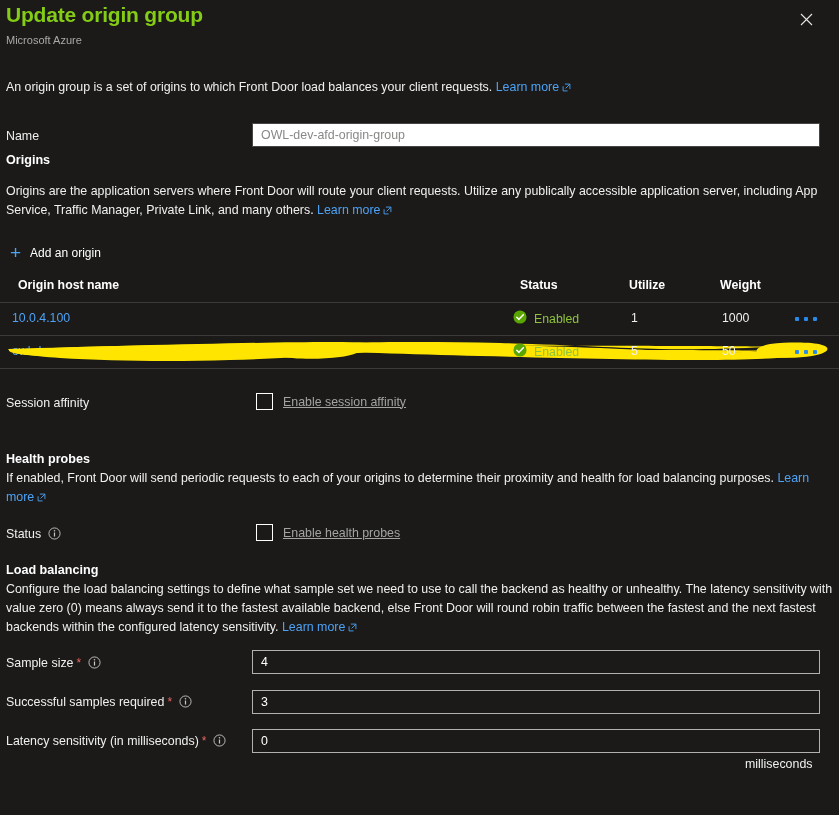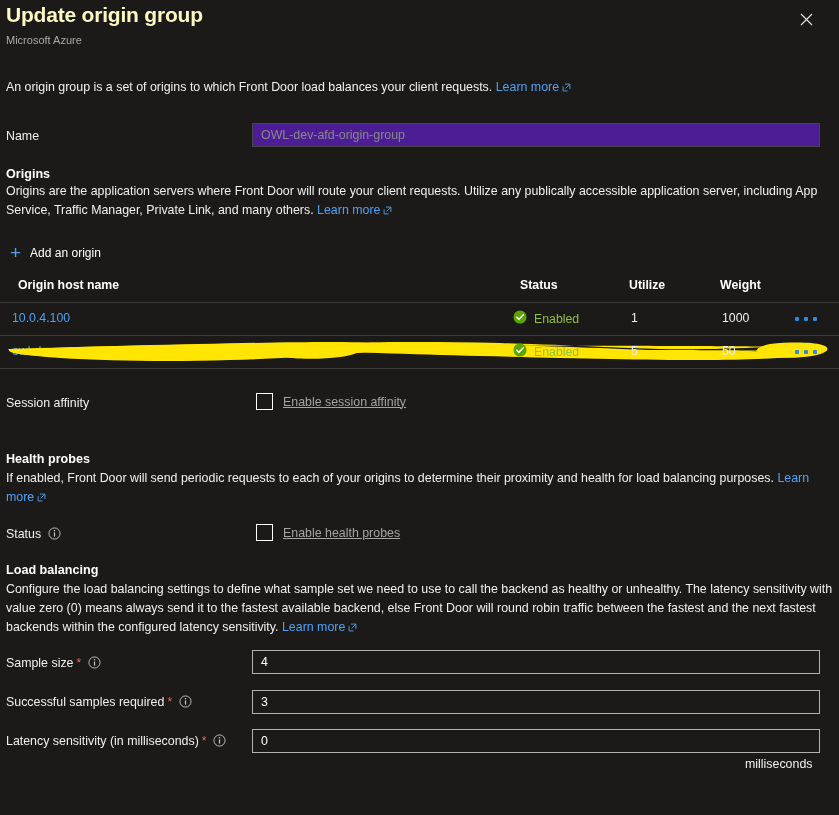--- a/index.html
+++ b/index.html
@@ -28,21 +28,21 @@
     left: 0; top: 0;
     width: 839px;
     height: 56px;
   }
   .title {
     position: absolute;
     left: 6px; top: 3px;
     font-size: 21px;
     font-weight: bold;
     letter-spacing: -0.2px;
-    color: #fef9c3;
+    color: #84cc16;
   }
   .subtitle {
     position: absolute;
     left: 6px; top: 34px;
     font-size: 11px;
     color: #a9a9a7;
   }
   .close-btn {
     position: absolute;
     right: 22px; top: 8px;
@@ -106,21 +106,21 @@
     box-sizing: border-box;
     background: #1b1a19;
     border: 1px solid #b3b0ad;
     color: #ffffff;
     font-family: "Liberation Sans", sans-serif;
     font-size: 12.4px;
     padding: 0 8px;
     outline: none;
   }
   .txt-input.disabled {
-    background: #4c1d95;
+    background: #ffffff;
     border: 1px solid #484644;
     color: #8a8886;
   }
   .unit-label {
     position: absolute;
     font-size: 12.4px;
     color: #f0f0f0;
   }
 
   
@@ -255,21 +255,21 @@
     <a class="link">Learn more</a><span class="ext-ico"><svg width="9" height="9" viewBox="0 0 10 10">
           <path d="M3.2 1.2h5.6v5.6" stroke="#4da2f5" stroke-width="1" fill="none"></path>
           <path d="M8.6 1.4 L4.0 6.0" stroke="#4da2f5" stroke-width="1" fill="none"></path>
           <path d="M6.2 8.8H1.2V3.6" stroke="#4da2f5" stroke-width="1" fill="none"></path>
         </svg></span>
   </div>
 
   <div class="field-label" style="left:6px; top:129px;">Name</div>
   <input class="txt-input disabled" style="left: 252px; top: 123px; width: 568px;" disabled="" value="OWL-dev-afd-origin-group">
 
-  <div class="sec-head" style="left:6px; top:167px;">Origins</div>
+  <div class="sec-head" style="left:6px; top:153px;">Origins</div>
   <div class="desc" style="left:6px; top:182px; width:826px;">
     <span>Origins are the application servers where Front Door will route your client requests. Utilize any publically accessible application server,</span>
     <span>including App Service, Traffic Manager, Private Link, and many others.</span>
     <a class="link">Learn more</a><span class="ext-ico"><svg width="9" height="9" viewBox="0 0 10 10">
           <path d="M3.2 1.2h5.6v5.6" stroke="#4da2f5" stroke-width="1" fill="none"></path>
           <path d="M8.6 1.4 L4.0 6.0" stroke="#4da2f5" stroke-width="1" fill="none"></path>
           <path d="M6.2 8.8H1.2V3.6" stroke="#4da2f5" stroke-width="1" fill="none"></path>
         </svg></span>
   </div>
 

